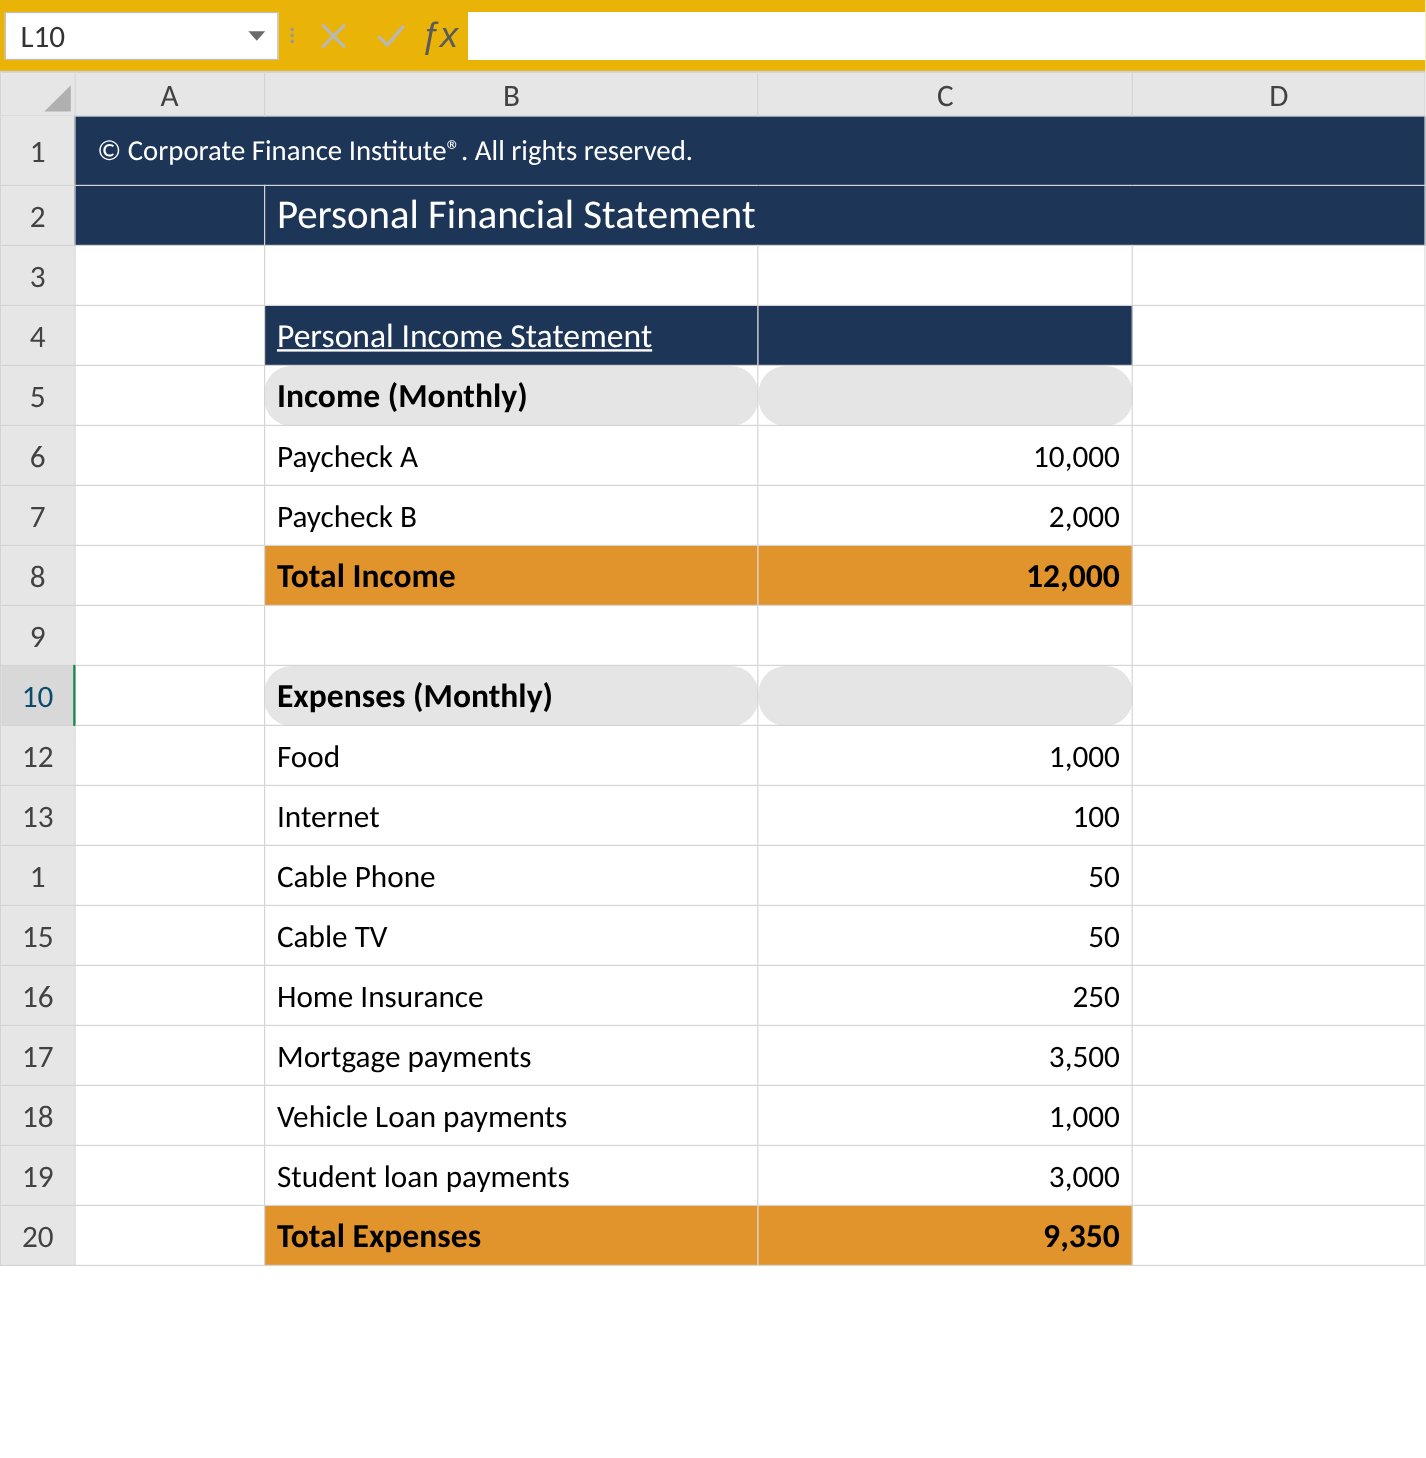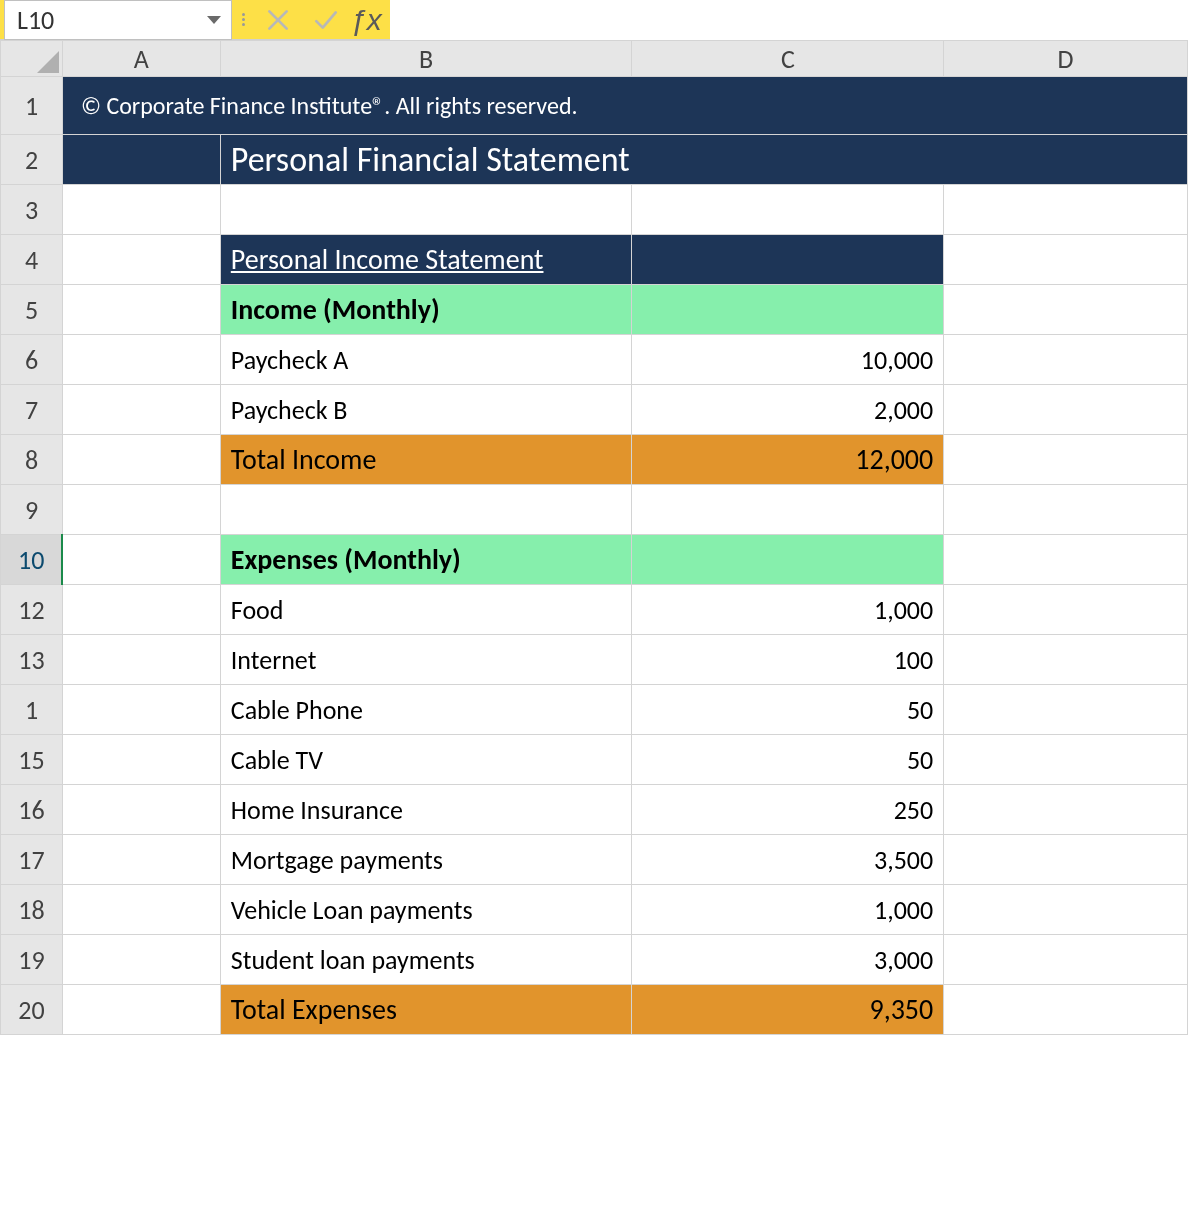--- a/index.html
+++ b/index.html
@@ -1,19 +1,19 @@
 <!DOCTYPE html>
 <html><head>
   <meta charset="utf-8">
   <style>
     * { margin:0; padding:0; box-sizing:border-box; }
     body { font-family:"Segoe UI", Calibri, Arial, sans-serif; background:#fff; overflow:hidden; width:1188px; height:1215px; }
 
     
-    .formula-bar { height:40px; display:flex; align-items:center; background:#fde047; border-bottom:1px solid #d0d0d0; }
+    .formula-bar { height:60px; display:flex; align-items:center; background:#eab308; border-bottom:1px solid #d0d0d0; }
     .name-box { width:228px; height:40px; margin-left:4px; border:1px solid #c0c0c0; display:flex; align-items:center; justify-content:space-between; padding:0 8px 0 12px; font-size:26px; color:#333; background:#fff; }
     .name-box-arrow { width:0; height:0; border-left:7px solid transparent; border-right:7px solid transparent; border-top:8px solid #6a6a6a; margin-right:2px; }
     .fbar-sep { width:10px; height:40px; display:flex; align-items:center; justify-content:center; margin:0 6px; }
     .fbar-sep span { width:3px; height:3px; background:#999; border-radius:50%; display:block; margin:2px 0; }
     .fbar-btn { width:48px; height:40px; display:flex; align-items:center; justify-content:center; cursor:pointer; }
     .fx { font-family:Liberation Sans, sans-serif; font-style:italic; font-size:30px; color:#5a5a5a; }
     .formula-input { flex:1; height:40px; border:none; outline:none; font-size:22px; padding:0 10px; margin-left:8px; }
 
     svg { display:block; }
 
@@ -26,23 +26,23 @@
     .corner { background:#e6e6e6; width:62px; height:36px; border-right:1px solid #b0b0b0; border-bottom:1px solid #b0b0b0; position:relative; }
     .corner::after { content:""; position:absolute; right:3px; bottom:3px; width:0; height:0; border-left:22px solid transparent; border-bottom:22px solid #b0b0b0; }
     .row-sel { background:#d8d8d8; color:#0c4a6e; border-right:2px solid #1a8a4a !important; }
 
     .sheet td.cell { height:50px; font-size:26px; padding:0 10px; vertical-align:middle; }
     .dark-header td { background:#1d3557; color:#fff;margin-left:13px; }
     .row1 td.cell { font-size:24px; }
     .row2 td.cell { font-size:34px; font-weight:500; }
     .section-head td.cellB { background:#1d3557; color:#fff; font-size:28px; font-weight:500;text-decoration:underline; }
     .section-head td.cellC { background:#1d3557; }
-    .orange td.cellB, .orange td.cellC { background:#86efac; }
+    .orange td.cellB, .orange td.cellC { background:#e5e5e5;border-radius:23px; }
     .orange td.cellB { color:#000; font-size:28px; font-weight:700; }
-    .total td.cellB, .total td.cellC { background:#e1942c; color:#000; font-weight:400; font-size:28px; }
+    .total td.cellB, .total td.cellC { background:#e1942c; color:#000; font-weight:700; font-size:28px; }
     .val { text-align:right; }
 
     
     col.cA { width:158px; }
     col.cB { width:412px; }
     col.cC { width:312px; }
     col.cD { width:244px; }
   </style>
 </head>
 <body>

